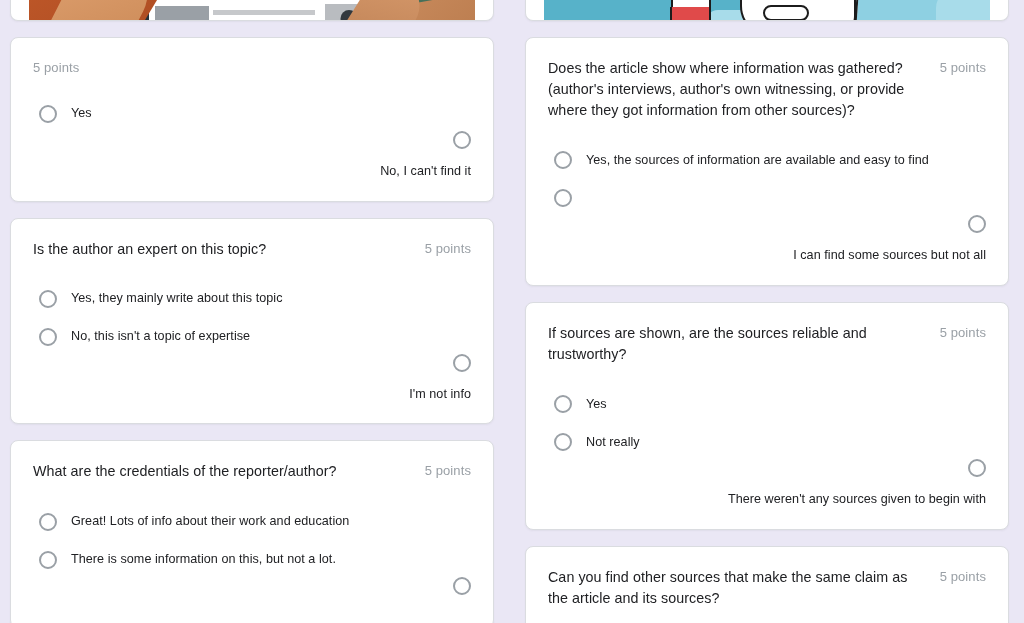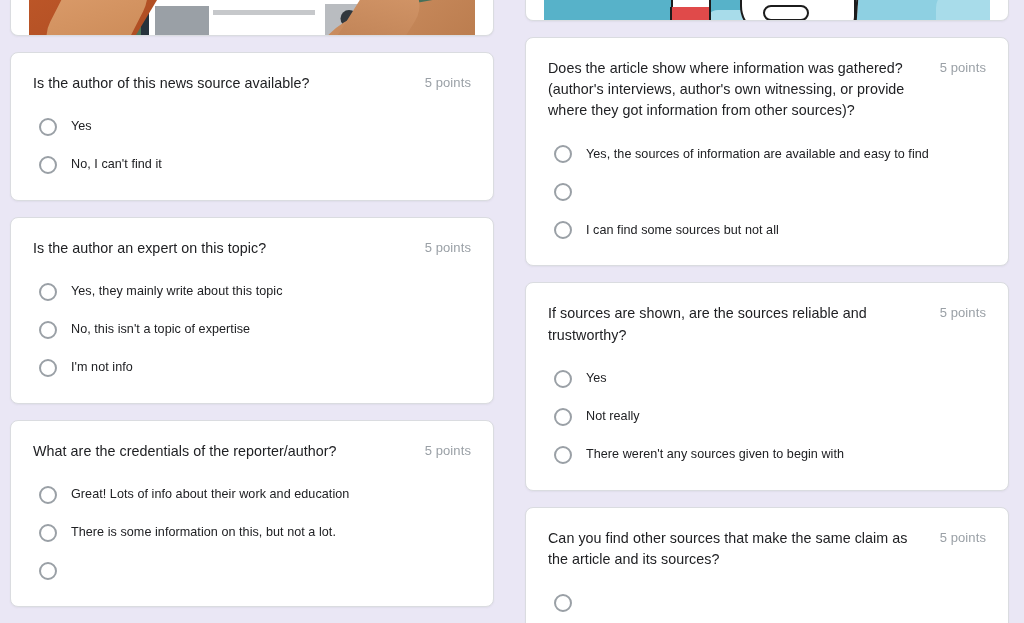--- a/index.html
+++ b/index.html
@@ -176,26 +176,26 @@
   .q-points {
     flex: 0 0 auto;
     font-size: 13px;
     color: #9aa0a6;
     white-space: nowrap;
     padding-top: 2px;
     letter-spacing: 0.1px;
   }
   .opt {
     display: flex;
-    align-items: center;
+    align-items: flex-end;
     gap: 14px;
     margin: 0 0 8px 6px;
     min-height: 30px;
   }
-  .opt:last-child { margin-bottom: 0; }
+  .opt:last-child { margin-bottom: 0; flex-direction: column; }
   .radio {
     flex: 0 0 auto;
     width: 18px;
     height: 18px;
     border: 2px solid #9aa0a6;
     border-radius: 50%;
     background: #fff;
   }
   .opt-label {
     font-size: 12.6px;
@@ -229,21 +229,20 @@
         <div class="armL"></div>
         <div class="handL"></div>
         <div class="handR"></div>
         <div class="fingerR"></div>
 
       </div>
     </div>
 
     <div class="card q-card">
       <div class="q-head">
-        <div class="q-title">Is the author of this news source available?</div>
         <div class="q-points">5 points</div>
       </div>
       <div class="opt">
         <span class="radio"></span>
         <span class="opt-label">Yes</span>
       </div>
       <div class="opt">
         <span class="radio"></span>
         <span class="opt-label">No, I can't find it</span>
       </div>

